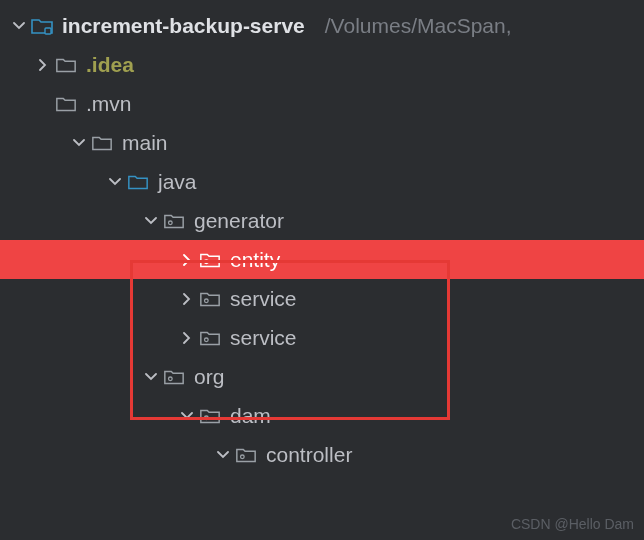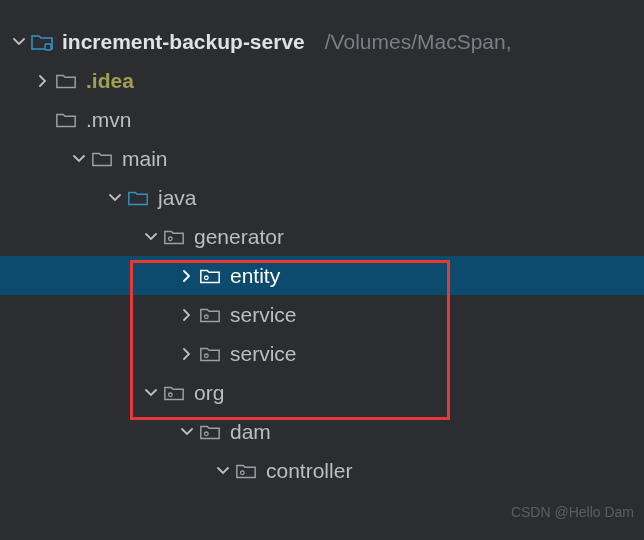--- a/index.html
+++ b/index.html
@@ -11,31 +11,31 @@
       width: 644px;
       height: 540px;
       background: #2b2d30;
       font-family: -apple-system, BlinkMacSystemFont, 'Segoe UI', sans-serif;
       font-size: 21px;
       color: #bcbec4;
       overflow: hidden;
       position: relative;
     }
     .tree {
-      padding-top: 22px;
+      padding-top: 6px;
     }
     .tree-item {
       display: flex;
       align-items: center;
       height: 39px;
       white-space: nowrap;
       cursor: pointer;
     }
     .tree-item.selected {
-      background: #0c4a6e;
+      background: #ef4444;
       color: #ffffff;
     }
     .indent {
       flex-shrink: 0;
     }
     .chevron {
       width: 22px;
       height: 22px;
       display: inline-flex;
       align-items: center;
@@ -74,21 +74,21 @@
       position: absolute;
       border: 3px solid #e53935;
       pointer-events: none;
       left: 130px;
       top: 260px;
       width: 320px;
       height: 160px;
     }
     .watermark {
       position: absolute;
-      bottom: 20px;
+      bottom: 8px;
       right: 10px;
       font-size: 14px;
       color: #6f737a;
       opacity: 0.7;
     }
   </style>
 </head>
 <body>
 
 <div class="tree">

